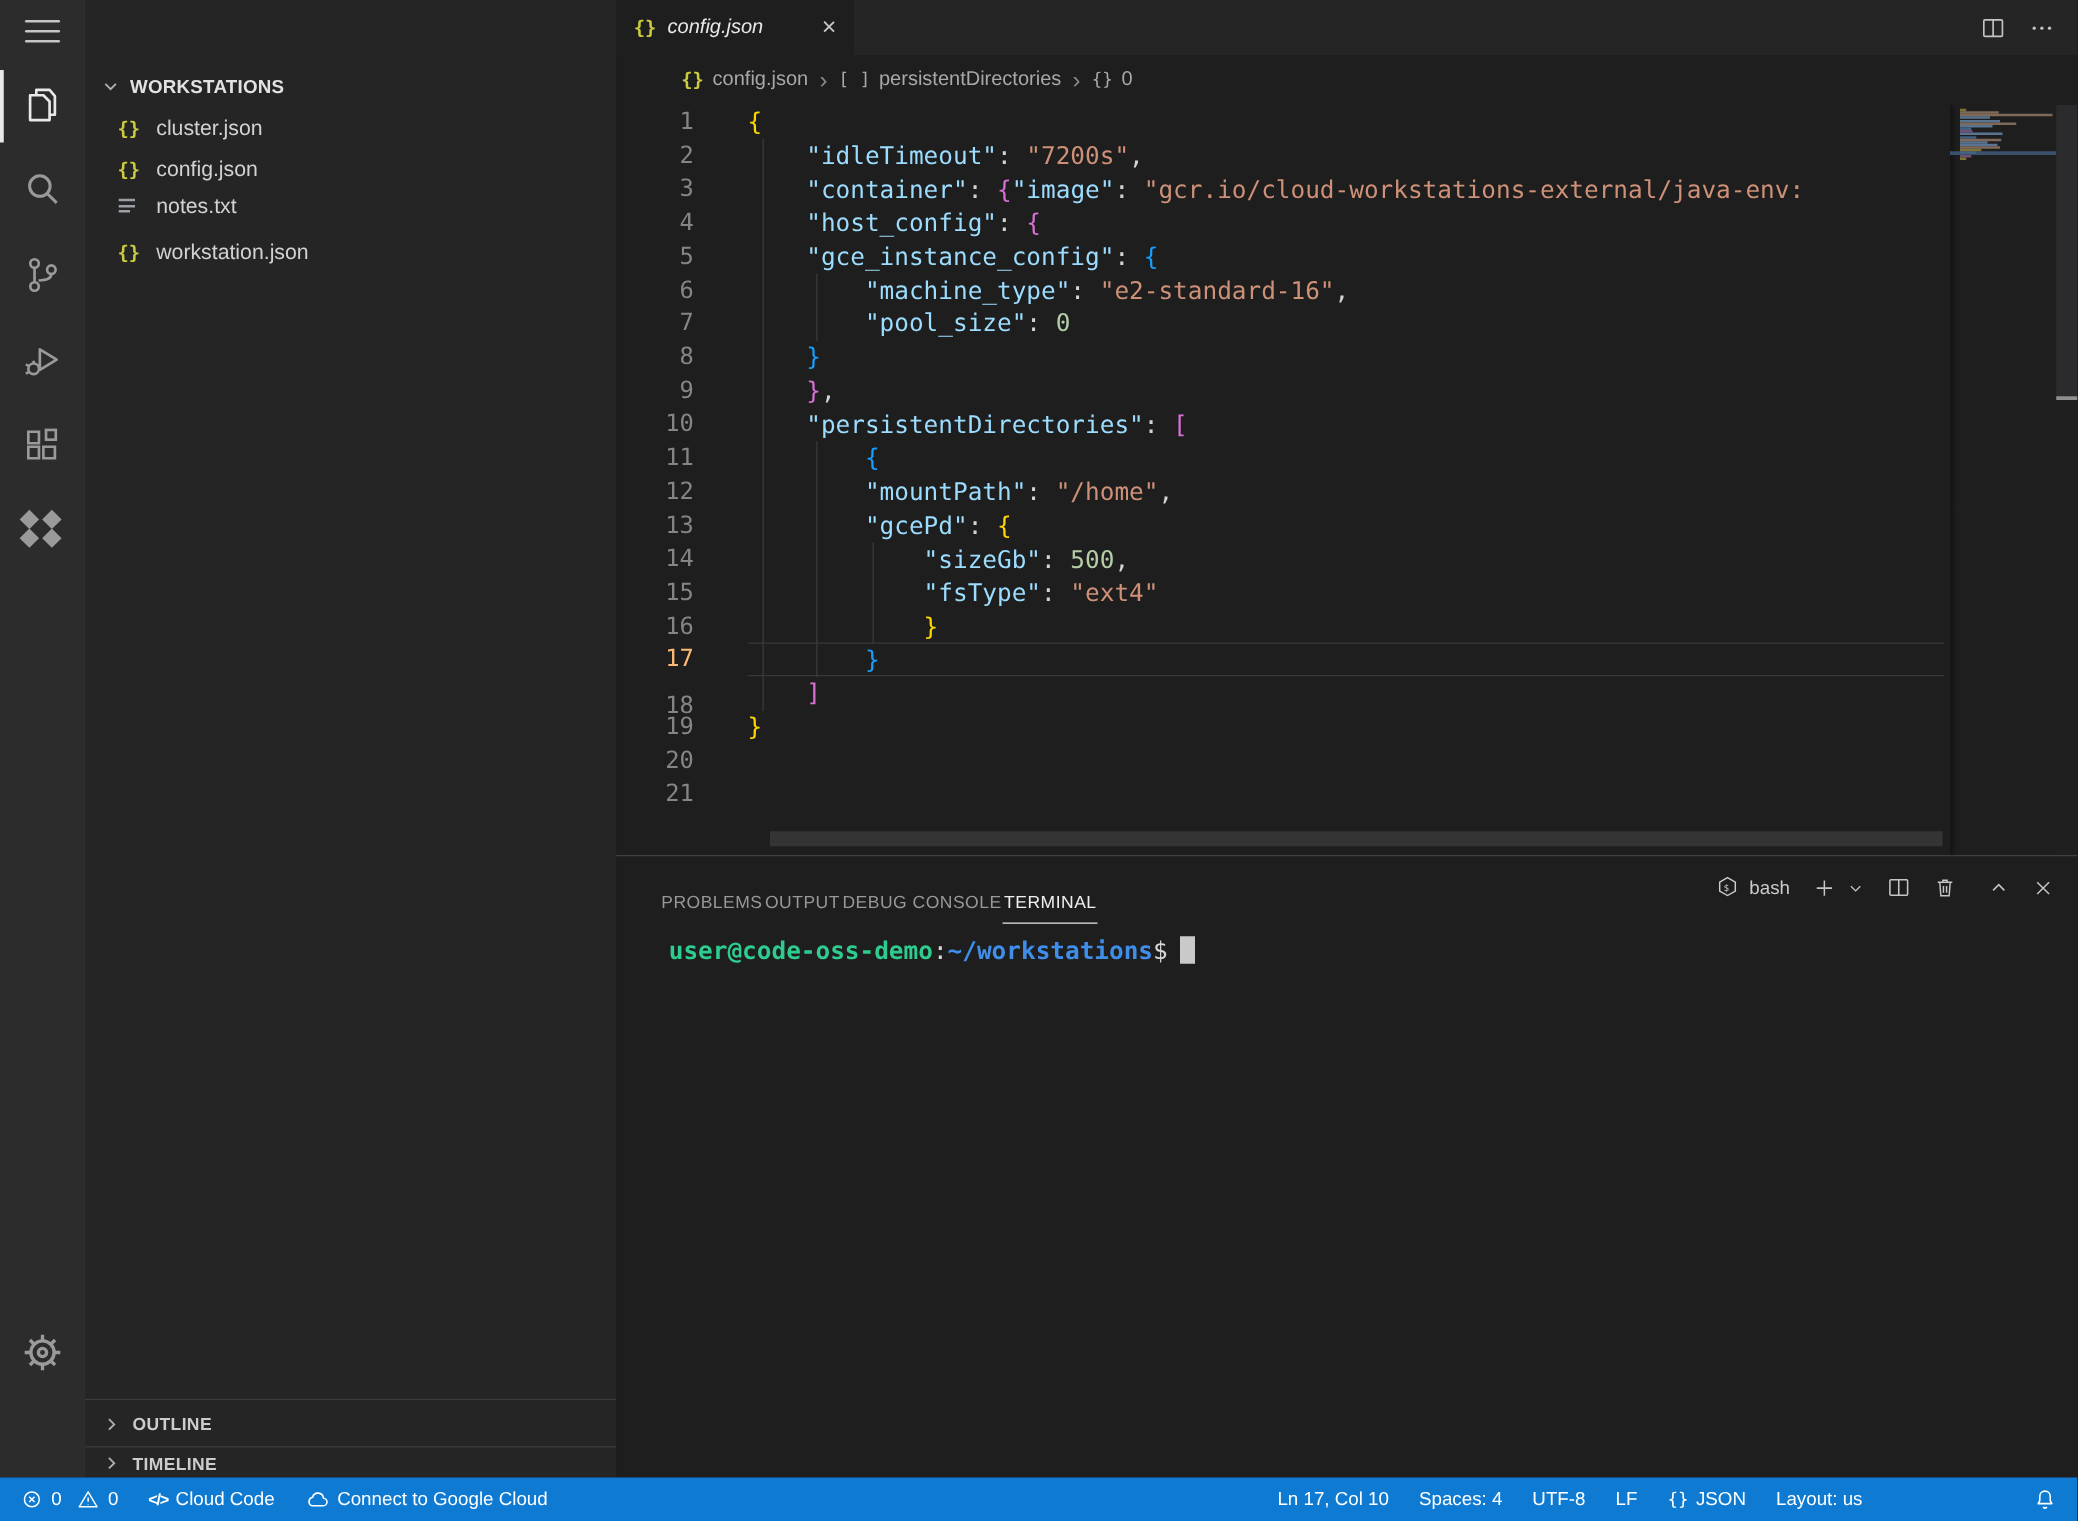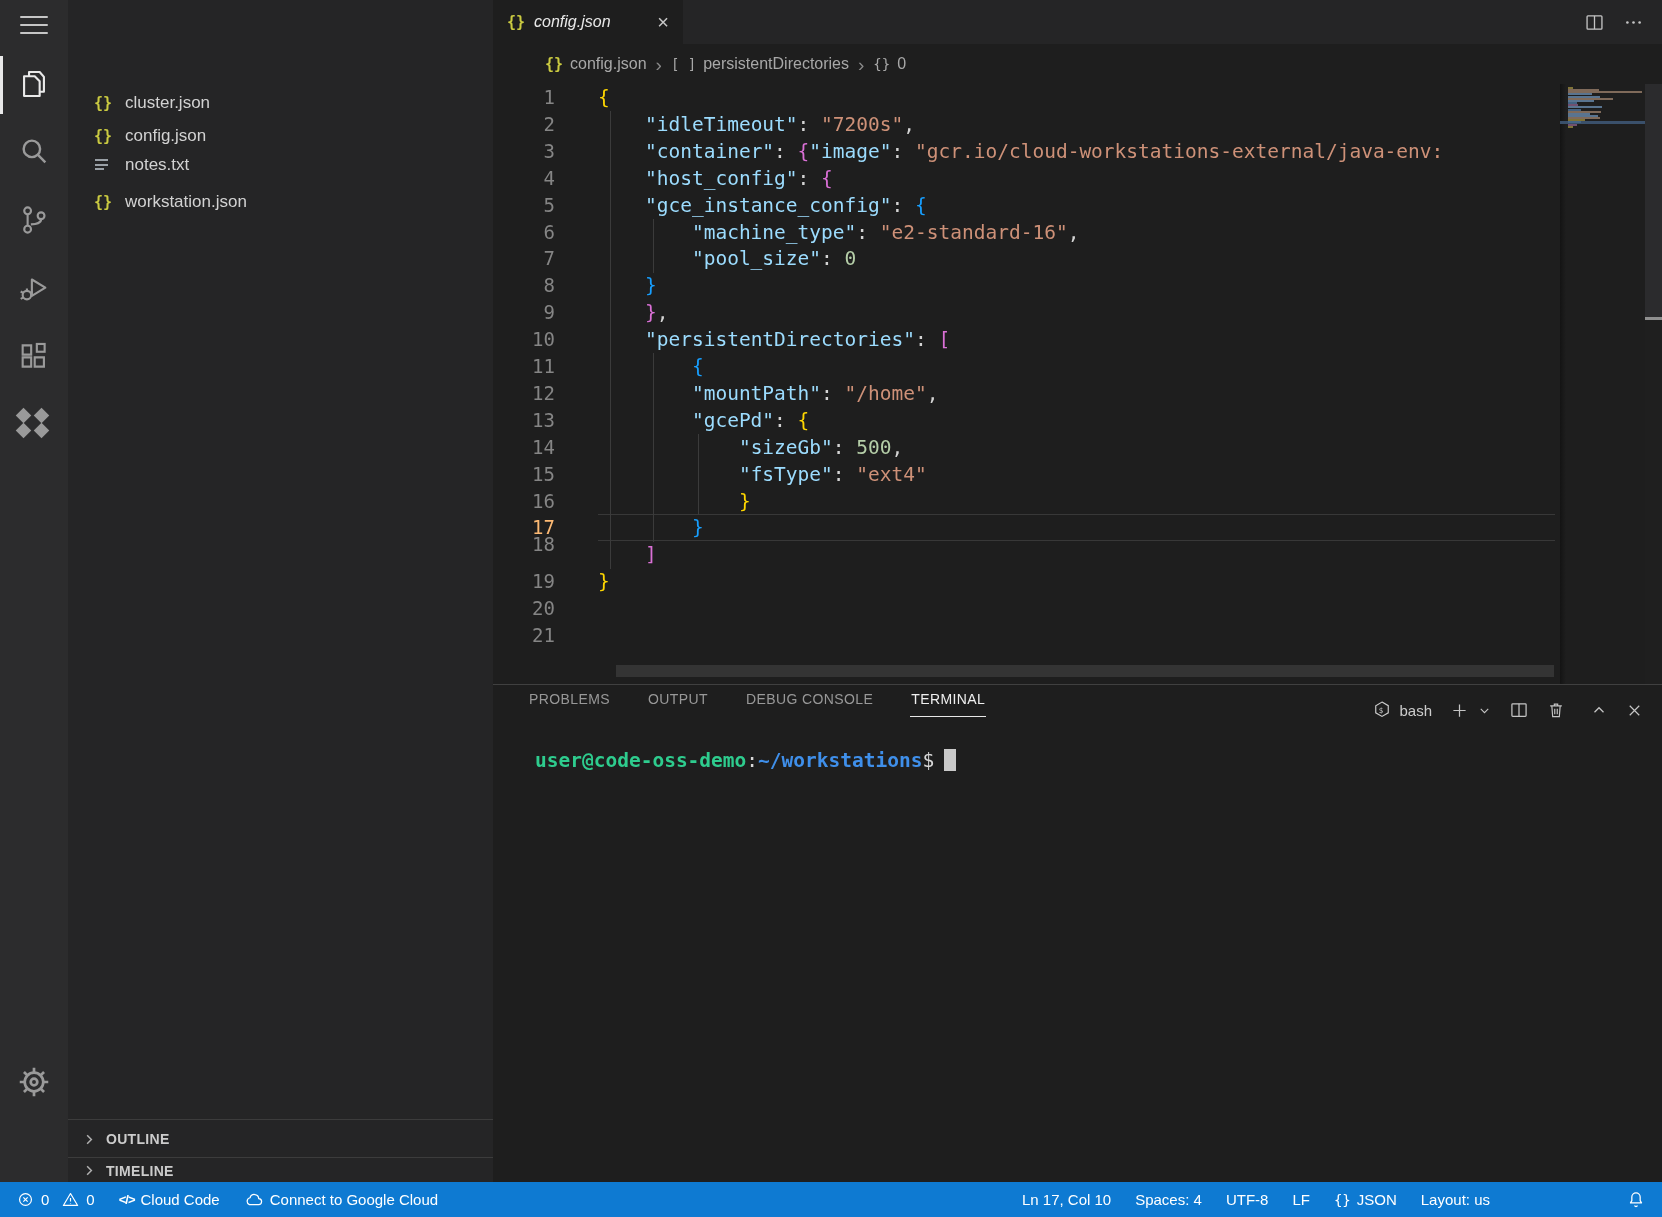--- a/index.html
+++ b/index.html
@@ -58,21 +58,21 @@
   
   .minimap{position:absolute;left:1560px;top:84px;width:85px;height:600px;background:#1e1e1e;cursor:pointer}
   .minimap:before{content:"";position:absolute;left:0;top:0;width:6px;height:100%;background:linear-gradient(to right,rgba(0,0,0,.35),transparent)}
   .mm-bar{position:absolute;height:2px;opacity:.9}
   .mm-cur{position:absolute;left:0;width:85px;height:3px;background:#3a506b}
   .vscroll{position:absolute;left:1645px;top:84px;width:17px;height:600px;background:#1f1f1f}
   .vthumb{position:absolute;left:0;top:0;width:17px;height:233px;background:#2b2b2d;cursor:pointer}
   .vdash{position:absolute;left:0;top:233px;width:17px;height:3px;background:#8f8f8f}
   
   .panel{position:absolute;left:493px;top:684px;width:1169px;height:498px;background:#1e1e1e;border-top:1px solid #404040;box-sizing:border-box}
-  .panel-tabs{position:absolute;left:35px;top:0;height:50px;display:flex;align-items:flex-start;gap:36px}
+  .panel-tabs{position:absolute;left:35px;top:0;height:50px;display:flex;align-items:flex-end;}
   .ptab{font-size:14px;letter-spacing:.4px;color:#989898;cursor:pointer;position:relative;padding:6px 1px}
   .ptab.active{color:#efefef}
   .ptab.active:after{content:"";position:absolute;left:0;right:0;bottom:-4px;height:1.5px;background:#e7e7e7}
   .panel-actions{position:absolute;right:18px;top:0;height:50px;display:flex;align-items:center;color:#c5c5c5}
   .pa{margin-left:17px;cursor:pointer;display:flex;align-items:center}
   .pa.shell{margin-left:0;gap:7px;font-size:15px;color:#cccccc}
   .terminal{position:absolute;left:42px;top:62px;font-family:"DejaVu Sans Mono",monospace;font-size:19.5px;line-height:27px;white-space:pre}
   .t-green{color:#2ecc8e;font-weight:bold}.t-blue{color:#3f8fea;font-weight:bold}.t-fg{color:#d8d8d8}
   .t-cursor{display:inline-block;width:12px;height:22px;background:#c9c9c9;vertical-align:-4px;margin-left:10px}
   
@@ -141,20 +141,26 @@
   <div class="ab-item" style="top:1054px">
     <svg width="36" height="36" viewBox="0 0 24 24" fill="none" stroke="currentColor" stroke-width="1.8">
         <circle cx="12" cy="12" r="6.2"></circle>
         <circle cx="12" cy="12" r="2.2"></circle>
         <path d="M12 2.5v3.3M12 18.2v3.3M2.5 12h3.3M18.2 12h3.3M5.3 5.3l2.3 2.3M16.4 16.4l2.3 2.3M18.7 5.3l-2.3 2.3M7.6 16.4l-2.3 2.3"></path>
       </svg>
   </div>
 </div>
 
 <div class="sidebar">
+  <div class="sb-ws">
+    <svg class="chev" width="15" height="15" viewBox="0 0 16 16" fill="none" stroke="currentColor" stroke-width="1.6">
+        <path d="M3.5 5.5L8 10l4.5-4.5"></path>
+      </svg>
+    <span class="lbl">WORKSTATIONS</span>
+  </div>
   <div id="file-list">
       <div class="file-row" style="top: 86px;">
         <span class="fi fi-json">{}</span>
         <span class="lbl">cluster.json</span>
       </div>
       <div class="file-row" style="top: 119px;">
         <span class="fi fi-json">{}</span>
         <span class="lbl">config.json</span>
       </div>
       <div class="file-row" style="top: 148px;">
@@ -237,21 +243,21 @@
       <div class="gline" style="top: 188.3px;">8</div>
       <div class="gline" style="top: 215.2px;">9</div>
       <div class="gline" style="top: 242.1px;">10</div>
       <div class="gline" style="top: 269px;">11</div>
       <div class="gline" style="top: 295.9px;">12</div>
       <div class="gline" style="top: 322.8px;">13</div>
       <div class="gline" style="top: 349.7px;">14</div>
       <div class="gline" style="top: 376.6px;">15</div>
       <div class="gline" style="top: 403.5px;">16</div>
       <div class="gline cur" style="top: 430.4px;">17</div>
-      <div class="gline" style="top: 447px;">18</div>
+      <div class="gline" style="top: 467px;">18</div>
       <div class="gline" style="top: 484.2px;">19</div>
       <div class="gline" style="top: 511.1px;">20</div>
       <div class="gline" style="top: 538px;">21</div>
     </div>
   <div id="code">
       <div class="cline" style="top: 0px;"><span class="tk-b1">{</span></div>
       <div class="cline" style="top: 26.9px;"><span class="tk-pun">    </span><span class="tk-key">"idleTimeout"</span><span class="tk-pun">: </span><span class="tk-str">"7200s"</span><span class="tk-pun">,</span></div>
       <div class="cline" style="top: 53.8px;"><span class="tk-pun">    </span><span class="tk-key">"container"</span><span class="tk-pun">: </span><span class="tk-b2">{</span><span class="tk-key">"image"</span><span class="tk-pun">: </span><span class="tk-str">"gcr.io/cloud-workstations-external/java-env:</span></div>
       <div class="cline" style="top: 80.7px;"><span class="tk-pun">    </span><span class="tk-key">"host_config"</span><span class="tk-pun">: </span><span class="tk-b2">{</span></div>
       <div class="cline" style="top: 107.6px;"><span class="tk-pun">    </span><span class="tk-key">"gce_instance_config"</span><span class="tk-pun">: </span><span class="tk-b3">{</span></div>

